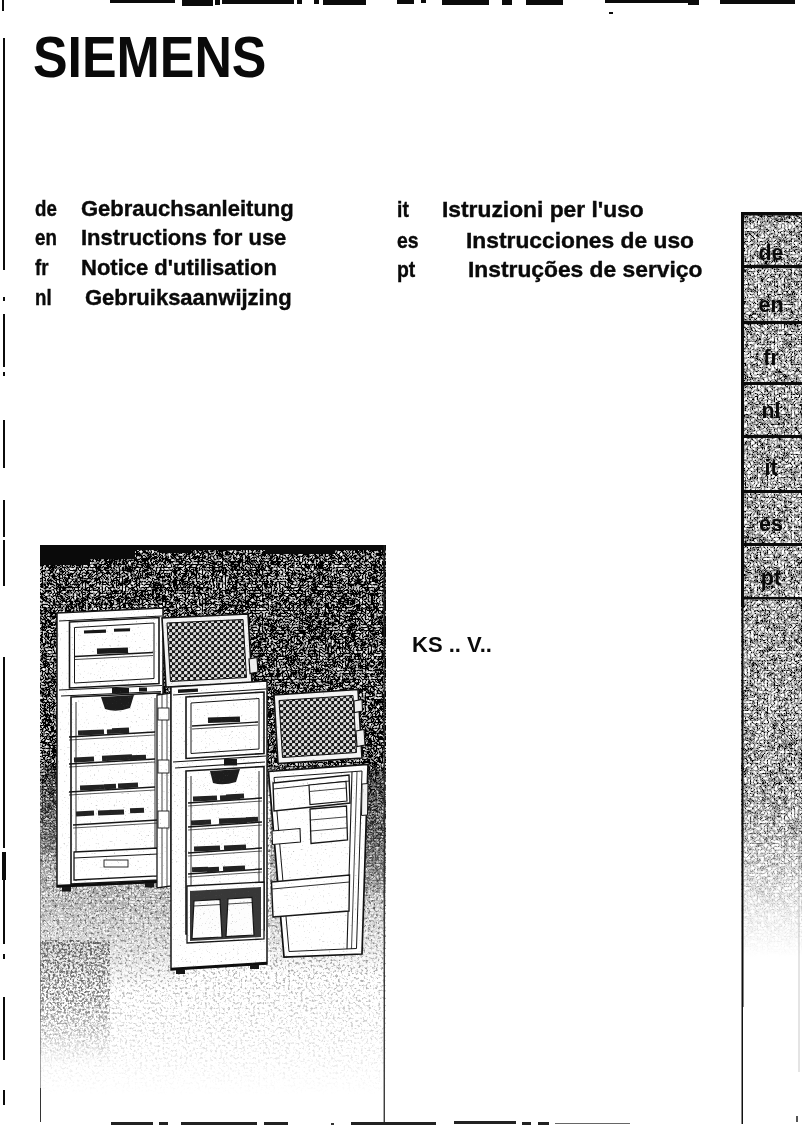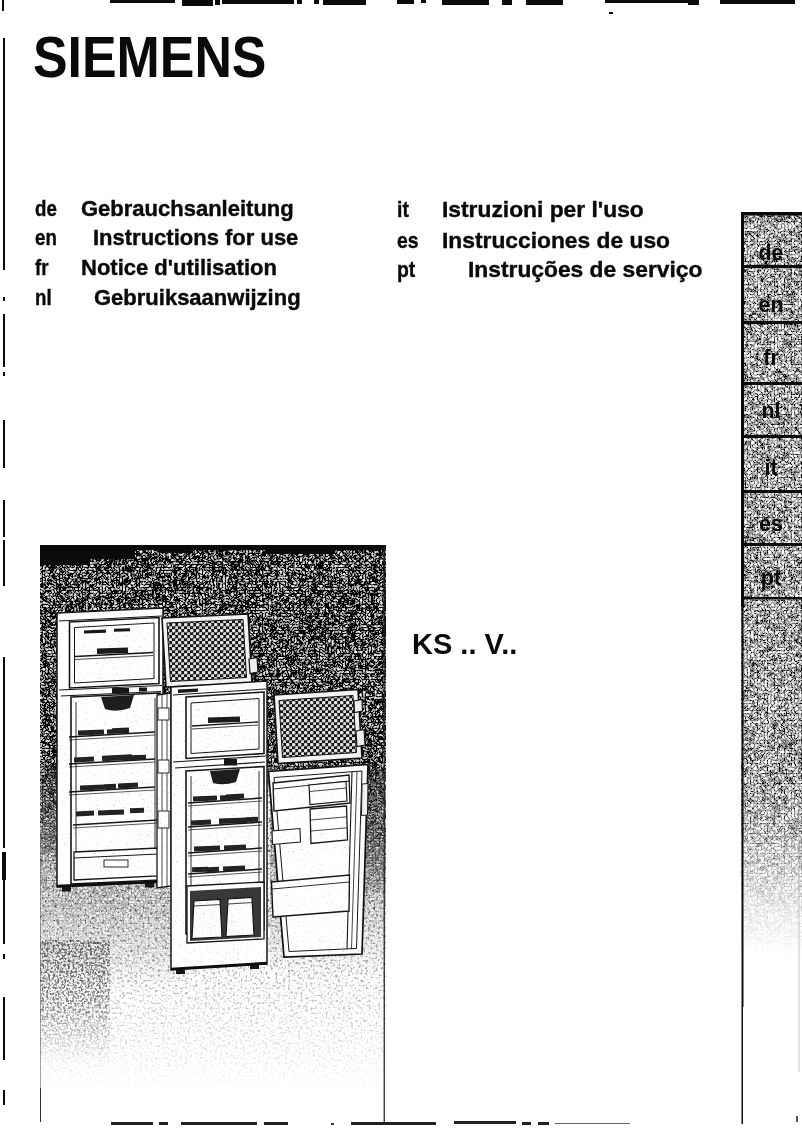--- a/index.html
+++ b/index.html
@@ -52,53 +52,53 @@
 
 <div>
 
 <div class="row" style="top:197.5px;">
       <span class="abs code" style="left:35px;">de</span>
       <span class="abs" style="left:81px;text-align:center;">Gebrauchsanleitung</span>
     </div>
 
 <div class="row" style="top:227.3px;">
       <span class="abs code" style="left:35px;">en</span>
-      <span class="abs" style="left:81px;margin-left:12px;">Instructions for use</span>
+      <span class="abs" style="left:81px;">Instructions for use</span>
     </div>
 
 <div class="row" style="top:257px;">
       <span class="abs code" style="left:35px;">fr</span>
       <span class="abs" style="left:81px;">Notice d'utilisation</span>
     </div>
 
 <div class="row" style="top:287px;">
       <span class="abs code" style="left:35px;">nl</span>
-      <span class="abs" style="left:94px;">Gebruiksaanwijzing</span>
+      <span class="abs" style="left:85px;">Gebruiksaanwijzing</span>
     </div>
 </div>
 
 <div>
 
 <div class="row" style="top:198px;font-size:22.8px;">
       <span class="abs code" style="left:397px;">it</span>
       <span class="abs" style="left:442px;">Istruzioni per l'uso</span>
     </div>
 
 <div class="row" style="top:229px;font-size:22.8px;">
       <span class="abs code" style="left:397px;">es</span>
-      <span class="abs" style="left:442px;">Instrucciones de uso</span>
+      <span class="abs" style="left:466px;">Instrucciones de uso</span>
     </div>
 
 <div class="row" style="top:258px;font-size:22.8px;">
       <span class="abs code" style="left:397px;">pt</span>
       <span class="abs" style="left:468px;">Instruções de serviço</span>
     </div>
 </div>
 
-<div class="abs" style="left:412px;top:633px;font-size:29px;line-height:23.5px;font-weight:bold;transform:translateZ(0);">KS .. V..</div>
+<div class="abs" style="left:412px;top:633px;font-size:22px;line-height:23.5px;font-weight:bold;transform:translateZ(0);">KS .. V..</div>
 
 <svg class="abs" style="left:741px;top:212px;" width="61" height="917" viewBox="0 0 61 917">
   <defs>
     <filter id="stripTex" x="0" y="0" width="100%" height="100%">
       <feTurbulence type="turbulence" baseFrequency="0.3" numOctaves="3" seed="17" stitchTiles="stitch"></feTurbulence>
       <feColorMatrix type="matrix" values="2.2 0 0 0 -0.22  2.2 0 0 0 -0.22  2.2 0 0 0 -0.22  0 0 0 0 1"></feColorMatrix>
     </filter>
     <linearGradient id="stripFade" x1="0" y1="0" x2="0" y2="1">
       <stop offset="0" stop-color="#fff"></stop>
       <stop offset="0.767" stop-color="#fff"></stop>

